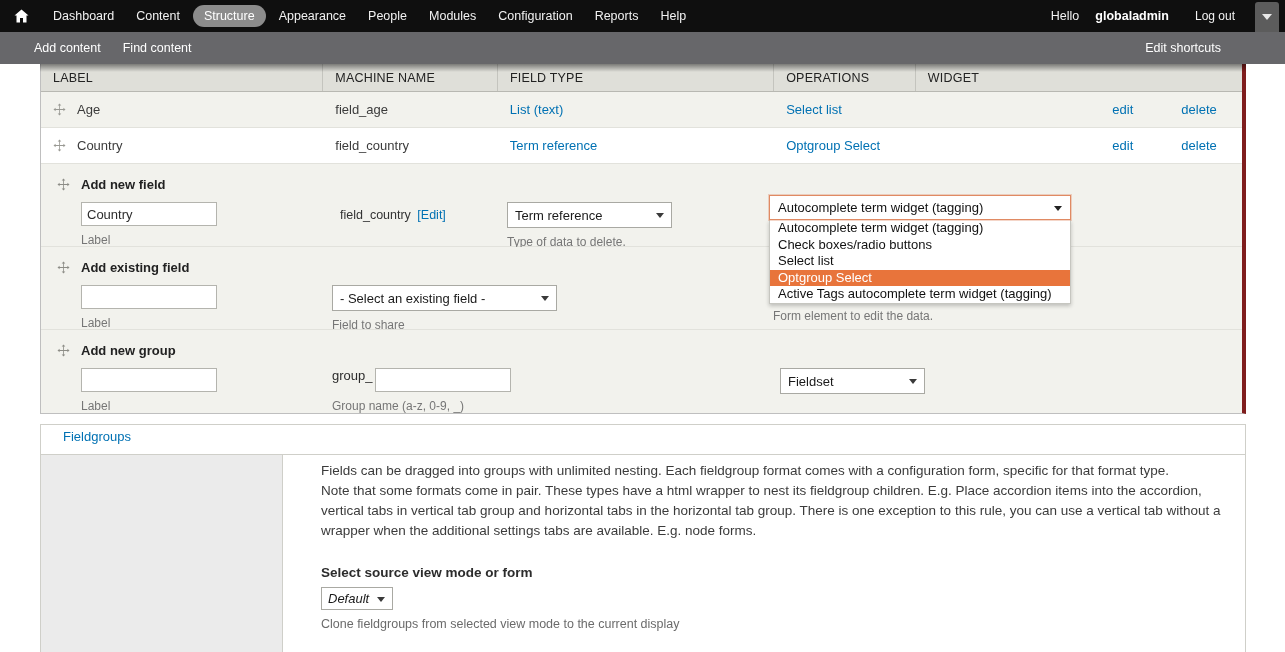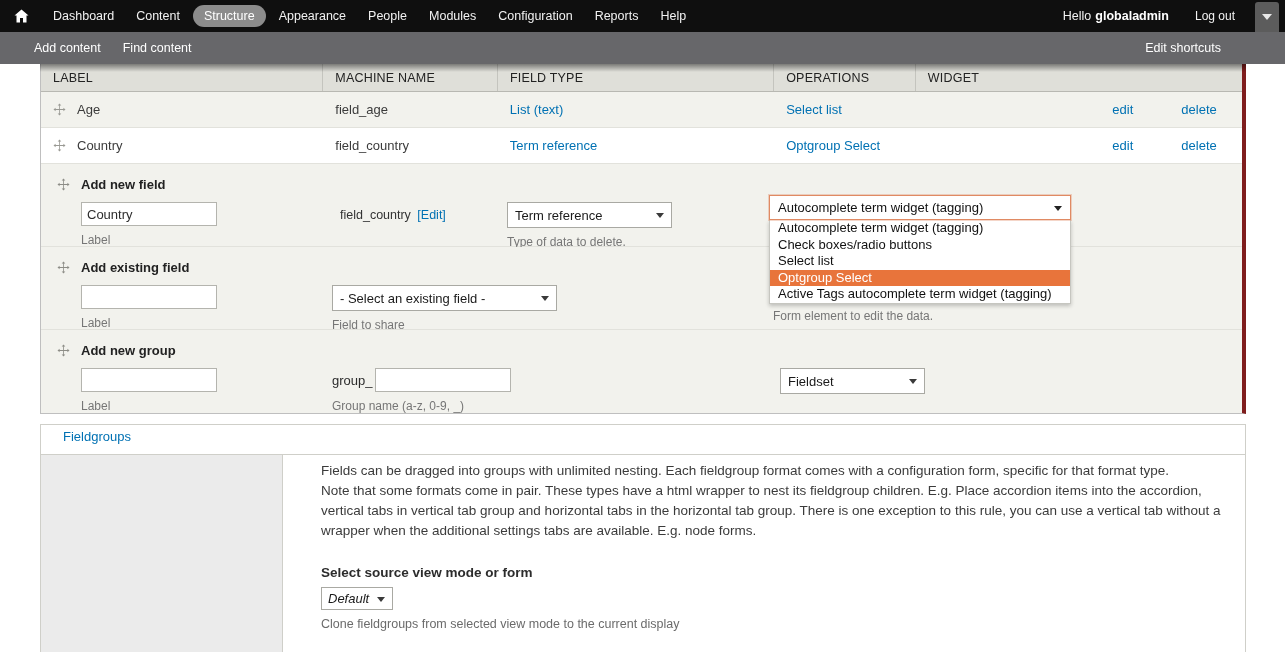--- a/index.html
+++ b/index.html
@@ -40,21 +40,21 @@
     padding: 0 11px;
     color: #ffffff;
   }
   .tb-right {
     margin-left: auto; display: flex; align-items: stretch;
   }
   .tb-hello {
     display:flex; align-items:center; padding: 0 12px;
     color:#f2f2f2; font-size:12.5px; white-space: nowrap;
   }
-  .tb-hello b { color:#ffffff; margin-left: 4px; font-weight: bold; }
+  .tb-hello b { color:#ffffff; margin-left: 16px; font-weight: bold; }
   .tb-logout {
     display:flex; align-items:center; padding: 0 14px;
     color:#f2f2f2; font-size:12px; cursor:pointer; white-space: nowrap;
   }
   .tb-toggle {
     width: 24px; margin: 2px 6px 0 6px;
     background: #5c5c5c;
     border-radius: 3px 3px 0 0;
     display:flex; align-items:center; justify-content:center;
     cursor: pointer;
@@ -433,21 +433,21 @@
           </svg>
         </span>
         <span>Add new group</span>
       </div>
       <div class="add-fields">
         <div class="fcol col-label" style="padding-left:36px">
           <input class="txtinput" type="text" value="" style="">
           <div class="desc">Label</div>
         </div>
         <div class="fcol" style="width:452px;padding-left:4px">
-          <div style="display:flex;align-items:center">
+          <div style="display:flex;align-items:flex-start">
             <span style="font-size:13px;color:#2c2c2c;margin-right:3px">group_</span>
             <input class="txtinput" type="text" value="" style="">
           </div>
           <div class="desc">Group name (a-z, 0-9, _)</div>
         </div>
         <div class="fcol" style="padding-left:0">
           <div class="selbox sel-group">
             <span>Fieldset</span>
             <span class="arrow"></span>
           </div>

